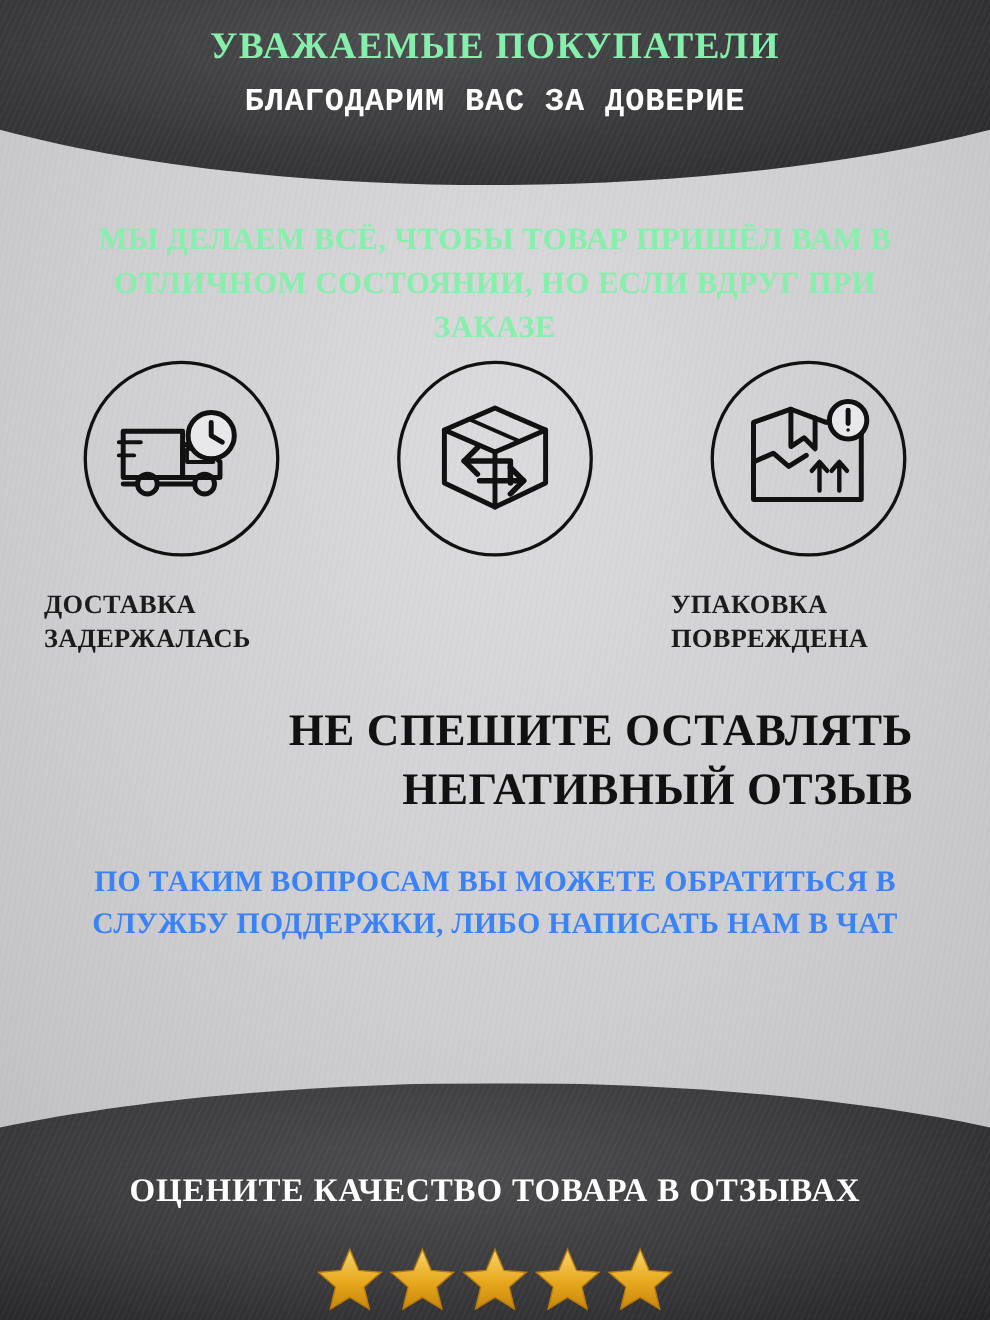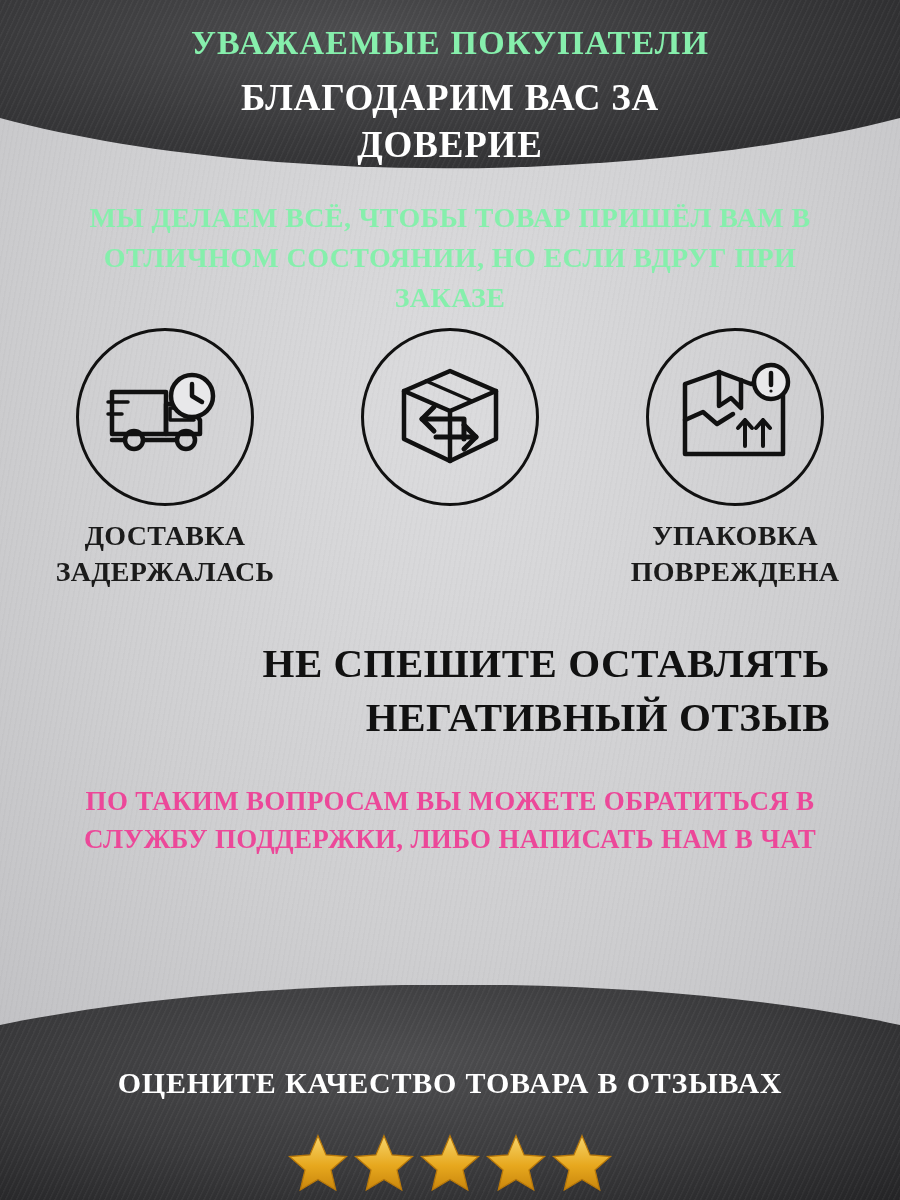--- a/index.html
+++ b/index.html
@@ -71,25 +71,26 @@
     letter-spacing: 1.2px;
     text-transform: uppercase;
   }
   .header-sub {
     position: absolute;
     top: 74px;
     left: 150px;
     width: 600px;
     text-align: center;
     color: #ffffff;
-    font-size: 37px;
+    font-size: 29px;
     font-weight: bold;
     line-height: 1.28;
     letter-spacing: 0.8px;
     text-transform: uppercase;
+    font-family: Liberation Mono, monospace;
   }
 
   .intro {
     position: absolute;
     top: 198px;
     left: 60px;
     width: 780px;
     text-align: center;
     color: #86efac;
     font-size: 28px;
@@ -118,24 +119,23 @@
     width: 172px;
     height: 172px;
     border-radius: 50%;
     border: 3px solid #111;
     display: flex;
     align-items: center;
     justify-content: center;
     background: transparent;
   }
   .icon-caption {
-    margin-top: 12px;
-    text-align: center;
+    margin-top: 29px;
     color: #1b1b1b;
-    font-size: 28px;
+    font-size: 24px;
     font-weight: bold;
     line-height: 1.3;
     letter-spacing: 0.3px;
     text-transform: uppercase;
   }
 
   .headline {
     position: absolute;
     top: 636px;
     left: 70px;
@@ -148,21 +148,21 @@
     letter-spacing: 0.5px;
     text-transform: uppercase;
   }
 
   .support-text {
     position: absolute;
     top: 782px;
     left: 50px;
     width: 800px;
     text-align: center;
-    color: #ec4899;
+    color: #3b82f6;
     font-size: 27px;
     font-weight: bold;
     line-height: 1.42;
     letter-spacing: 0.3px;
     text-transform: uppercase;
   }
 
   
   .bottom-band {
     position: absolute;

